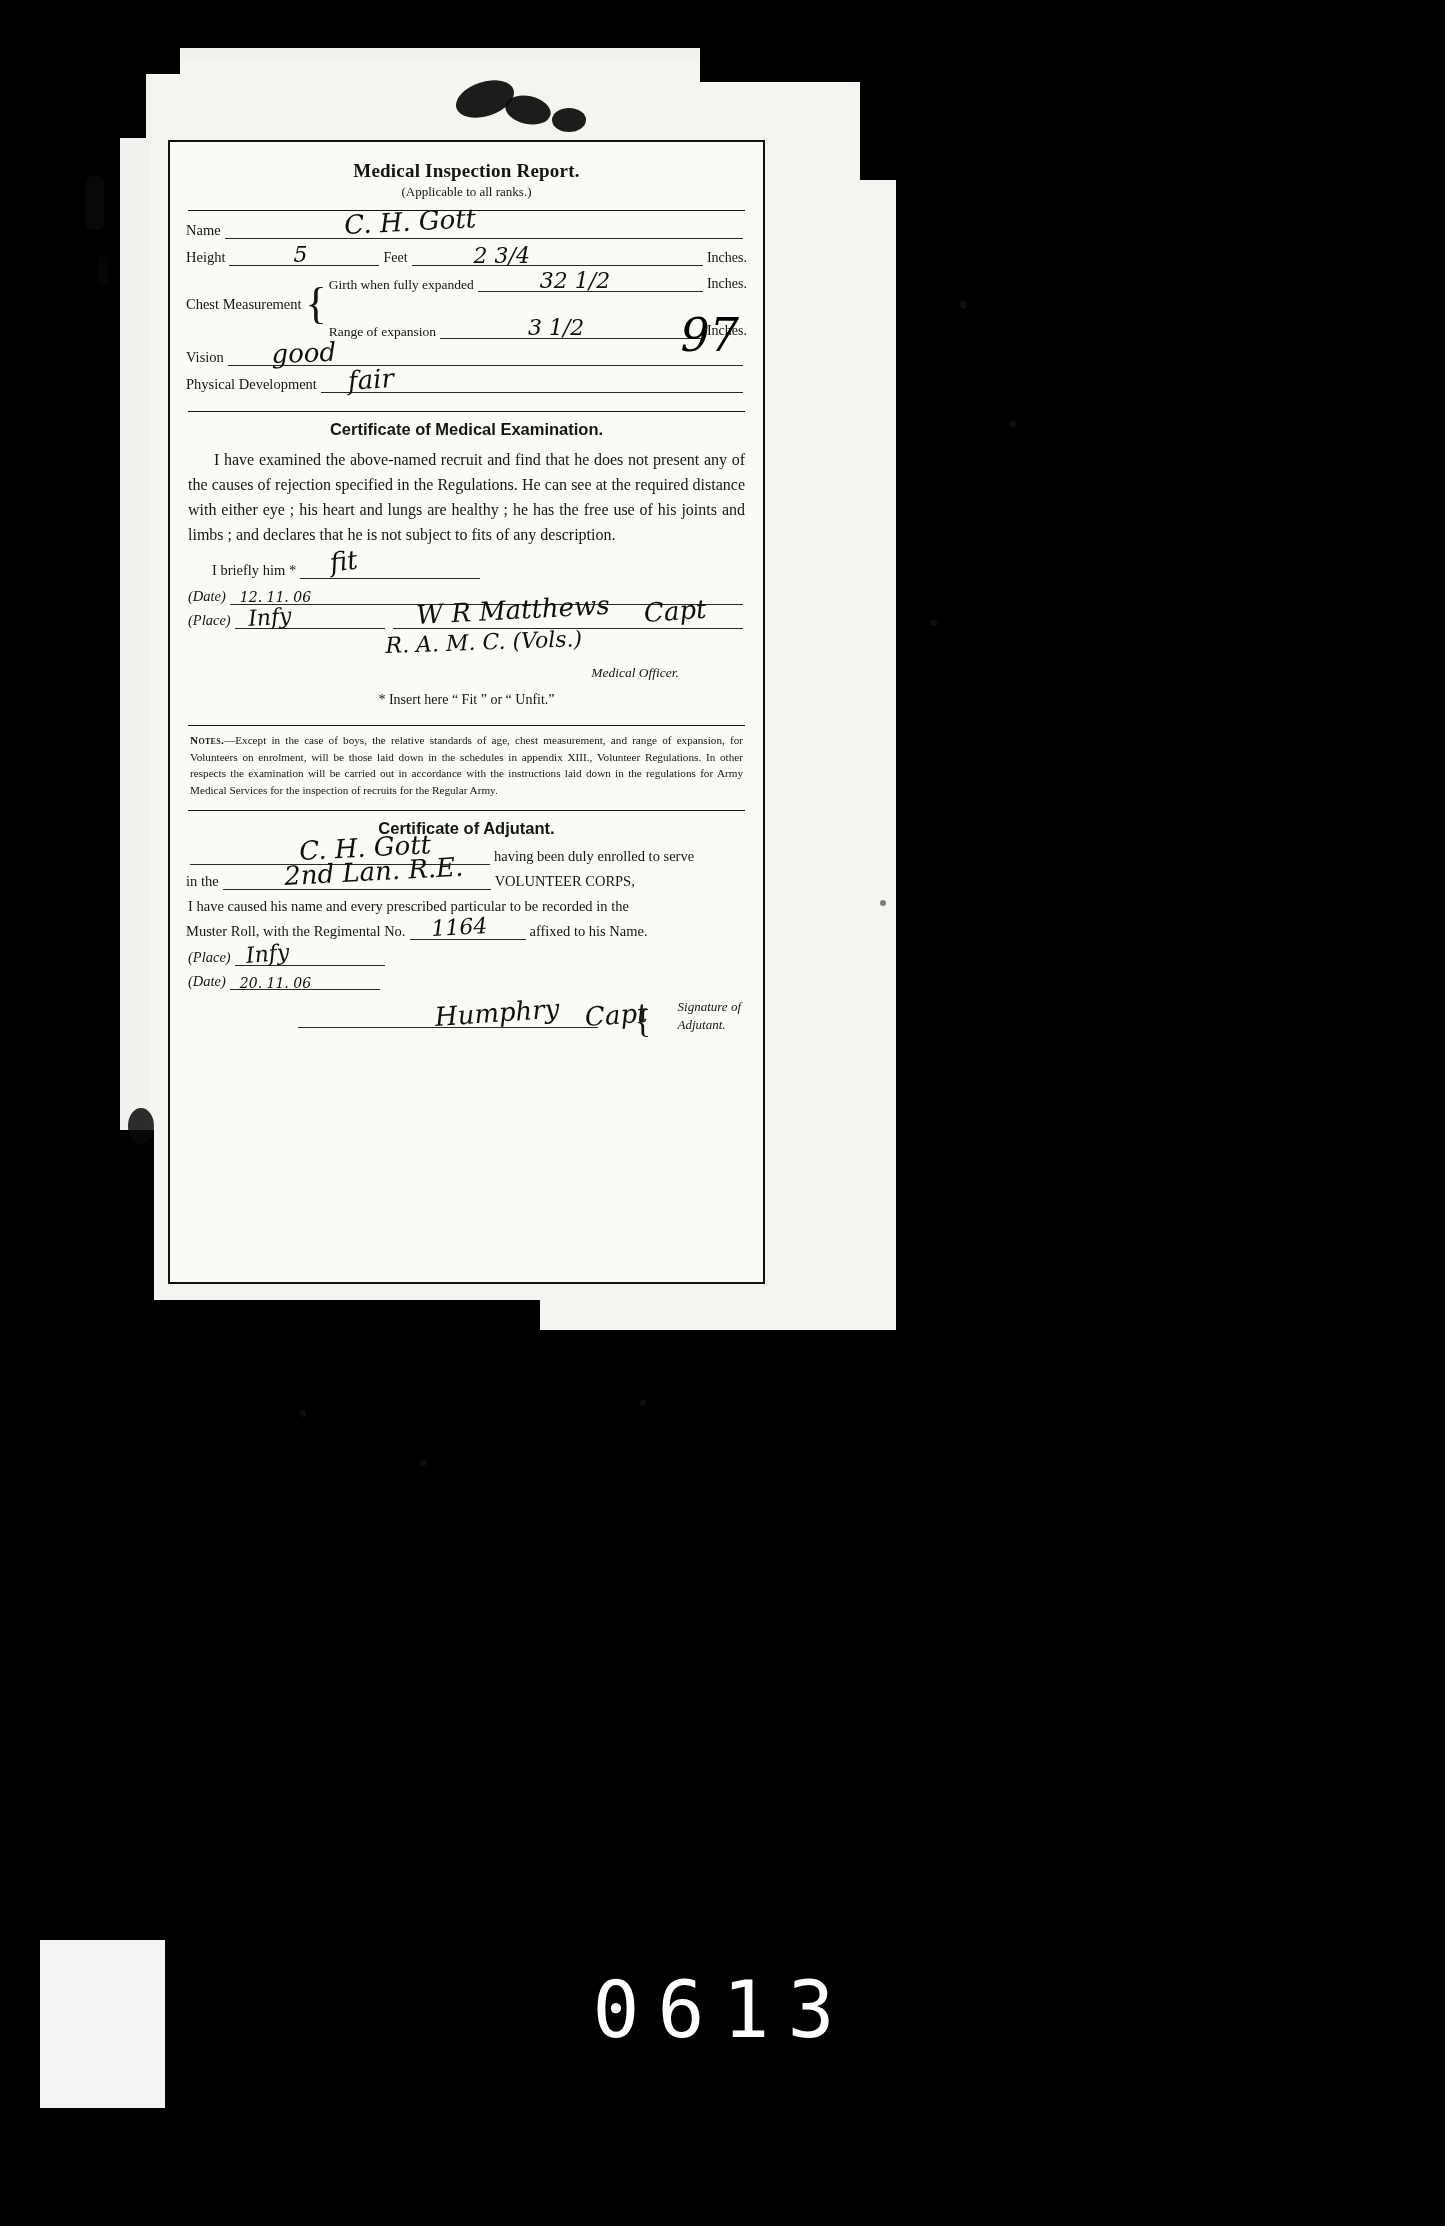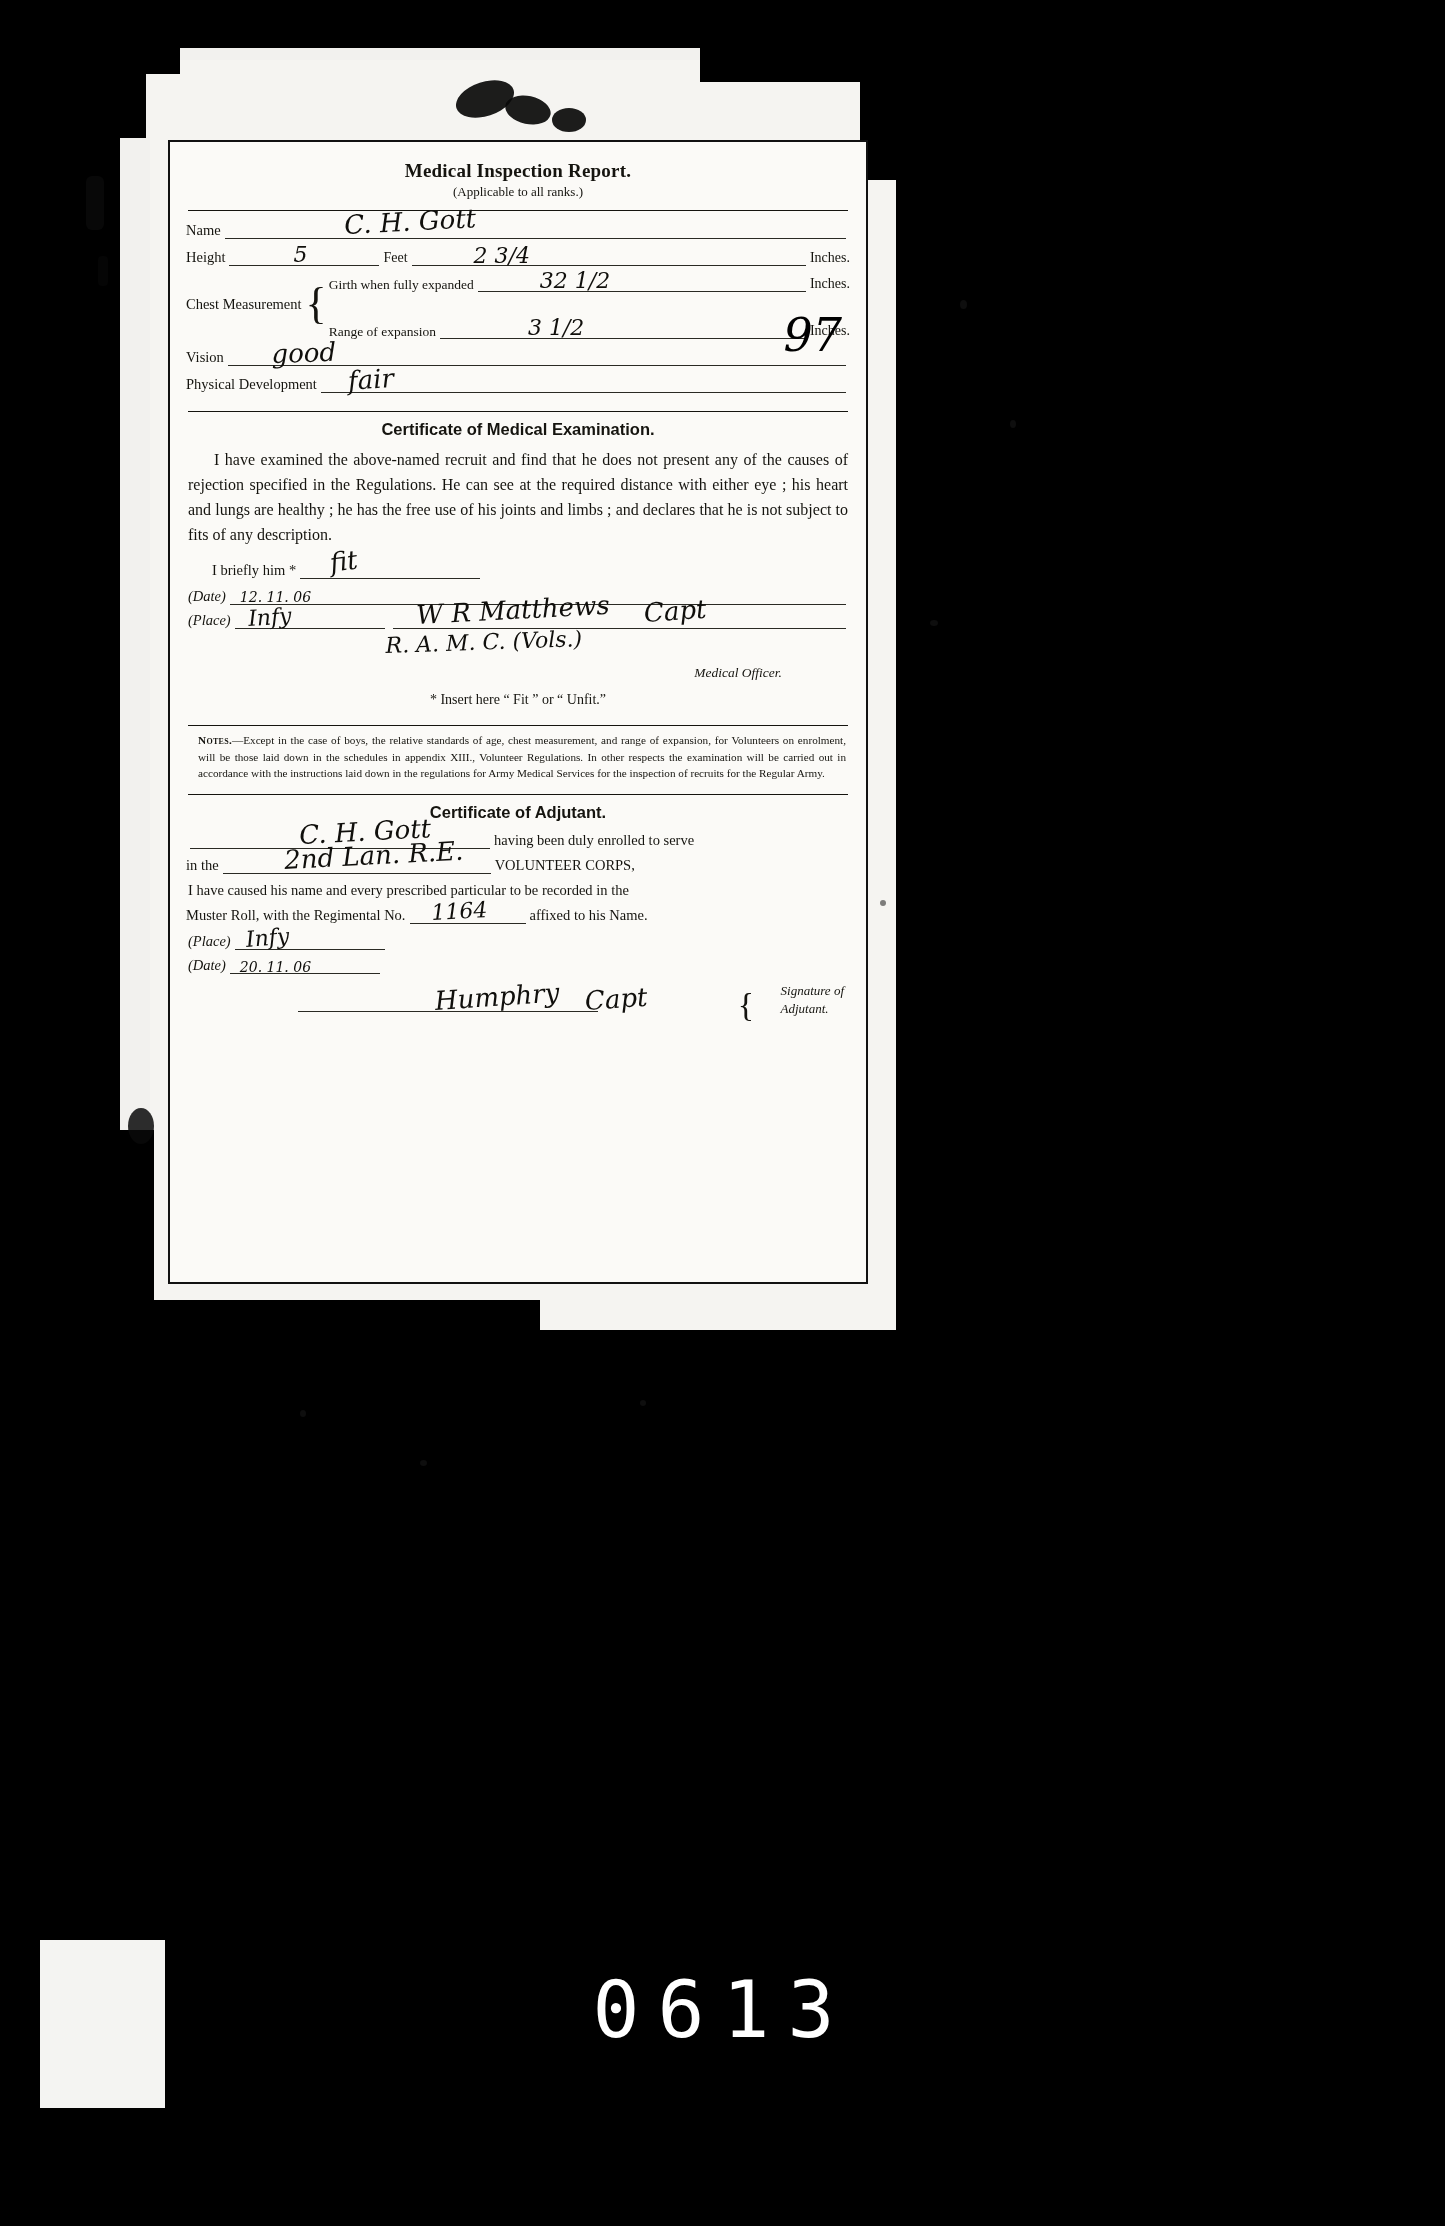--- a/index.html
+++ b/index.html
@@ -39,21 +39,21 @@
     width: 770px;
     height: 1300px;
     background: #f5f4f1;
   }
 
   
   #frame {
     position: absolute;
     left: 168px;
     top: 140px;
-    width: 700px;
+    width: 597px;
     height: 1144px;
     border: 2px solid #111;
     background: #fbfaf7;
     box-sizing: border-box;
     padding: 0;
   }
   .inner {
     position: relative;
     width: 100%;
     height: 100%;
@@ -185,21 +185,21 @@
     text-align: center;
     font-size: 14px;
     line-height: 22px;
     margin: 4px 0 0 0;
   }
 
   .notes {
     font-size: 11.2px;
     line-height: 16.5px;
     text-align: justify;
-    margin: 6px 4px 4px 12px;
+    margin: 6px 4px 4px 4px;
   }
   .notes .nlabel { font-variant: small-caps; font-weight: bold; letter-spacing: .3px; }
 
   
   .adj-row {
     display: flex;
     align-items: flex-end;
     font-size: 14.5px;
     margin: 6px 0 2px 0;
     position: relative;

